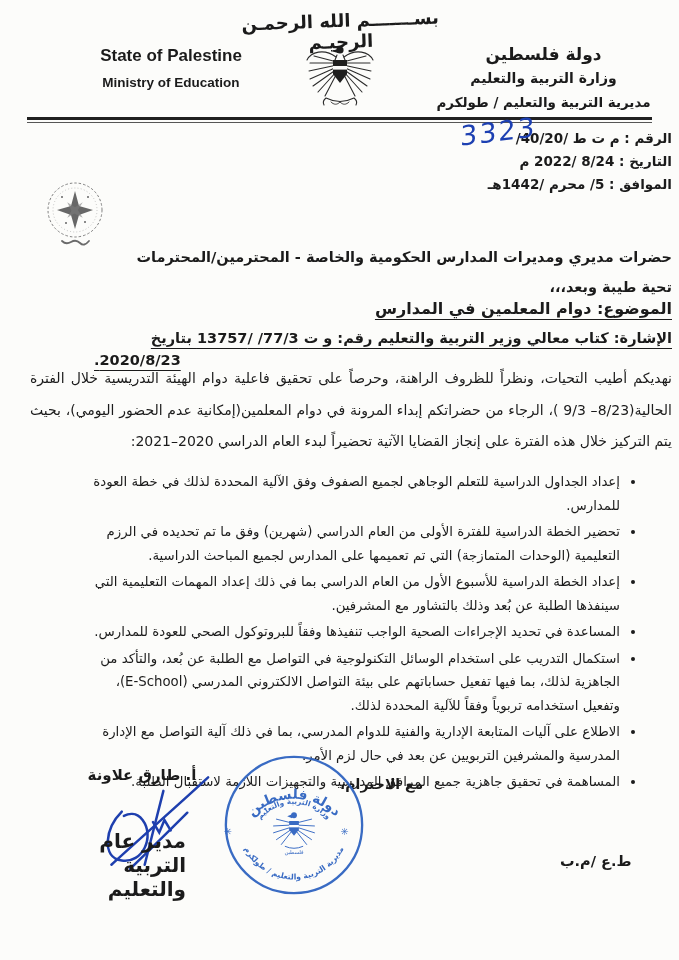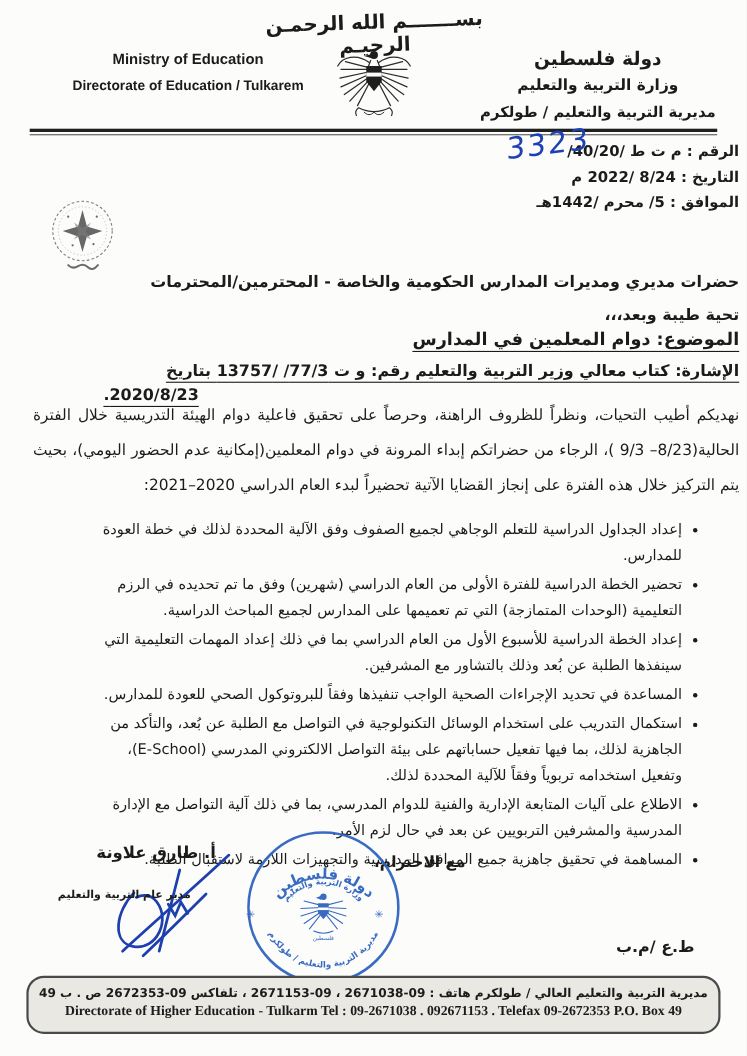--- a/index.html
+++ b/index.html
@@ -38,38 +38,38 @@
   .body-par{position:absolute;top:363px;right:7px;left:30px;text-align:justify;
     font-size:14px;line-height:31.5px;}
   .items{position:absolute;top:459px;right:30px;left:72px;font-size:13.3px;line-height:23.5px;}
   .items ul{margin:11px;padding:0 18px 0 0;list-style:disc;}
   .items li{margin-bottom:3px;}
   .respect{position:absolute;top:744px;left:340px;font-weight:bold;font-size:14px;margin-top:32px;}
   .stamp{position:absolute;top:752px;left:221px;width:146px;height:146px;opacity:.95;}
   .sig-name{position:absolute;top:766px;left:80px;width:124px;font-size:15px;
     font-weight:bold;text-align:center;}
   .sig-scrawl{position:absolute;top:768px;left:90px;width:126px;height:104px;}
-  .sig-title{position:absolute;top:808px;left:40px;width:146px;font-size:10px;
-    font-weight:bold;text-align:center;}
+  .sig-title{position:absolute;top:829px;left:40px;width:146px;font-size:20px;
+    font-weight:bold;text-align:right;}
   .initials{position:absolute;top:853px;left:560px;font-size:14.5px;font-weight:bold;}
   .footer{position:absolute;top:887px;left:24px;right:24px;height:53px;box-sizing:border-box;
     border:2px solid #4a4a4a;border-radius:16px;background:#e9e8e3;text-align:center;padding-top:7px;}
   .footer .ar{font-size:11px;font-weight:bold;margin-bottom:3px;}
   .footer .en{direction:ltr;font-family:"Liberation Serif",serif;font-size:12.5px;font-weight:bold;}
 </style>
 </head>
 <body>
 
 <div class="page">
 
   <div class="bismillah">بســـــــم الله الرحمـن الرحيـم</div>
 
   <div class="hdr-en">
+    <div class="l1">State of Palestine</div>
     <div class="l2">Ministry of Education</div>
-    <div class="l3">Directorate of Education / Tulkarem</div>
   </div>
 
   <svg class="emblem" viewBox="-38 -32 76 76" fill="none" stroke="#2c2c2c" stroke-width="1.1" stroke-linecap="round">
     <circle cx="0" cy="-22" r="3.6" fill="#1e1e1e" stroke="none"></circle>
     <path d="M-2,-23 L-9,-21 L-2,-19 Z" fill="#1e1e1e" stroke="none"></path>
     <path d="M-3,-17 L-5,-12 M3,-17 L5,-12"></path>
     <path d="M-3,-10 L-26,-16 M-3,-9 L-30,-9 M-3,-7 L-31,-1 M-3,-5 L-30,7 M-3,-3 L-27,14 M-3,-1 L-22,20 M-3,1 L-15,24"></path>
     <path d="M3,-10 L26,-16 M3,-9 L30,-9 M3,-7 L31,-1 M3,-5 L30,7 M3,-3 L27,14 M3,-1 L22,20 M3,1 L15,24"></path>
     <path d="M-4,-15 C-16,-24 -29,-20 -33,-12 M4,-15 C16,-24 29,-20 33,-12"></path>
     <path d="M-7,-12 h14 v14 l-7,9 l-7,-9 z" fill="#1e1e1e" stroke="none"></path>
@@ -164,18 +164,14 @@
       <path d="M2,-8 L18,-12 M2,-6 L21,-5 M2,-4 L21,2 M2,-2 L18,9 M2,0 L13,14"></path>
       <path d="M-5,-10 h10 v9 l-5,6 l-5,-6 z" fill="#2f64c1" stroke="none"></path>
       <rect x="-5" y="-6" width="10" height="2.4" fill="#ffffff" stroke="none"></rect>
       <path d="M-9,16 Q0,20 9,16"></path>
       <text x="0" y="24" font-size="5.5" fill="#2f64c1" stroke="none" text-anchor="middle">فلسطين</text>
     </g>
   </svg>
 
   <div class="initials">ط.ع /م.ب</div>
 
-  <div class="footer">
-    <div class="ar">مديرية التربية والتعليم العالي / طولكرم  هاتف : 09-2671038 ، 09-2671153 ، تلفاكس 09-2672353 ص . ب 49</div>
-    <div class="en">Directorate of Higher Education - Tulkarm  Tel : 09-2671038 . 092671153 . Telefax 09-2672353 P.O. Box 49</div>
-  </div>
 
 </div>
 
 </body></html>

